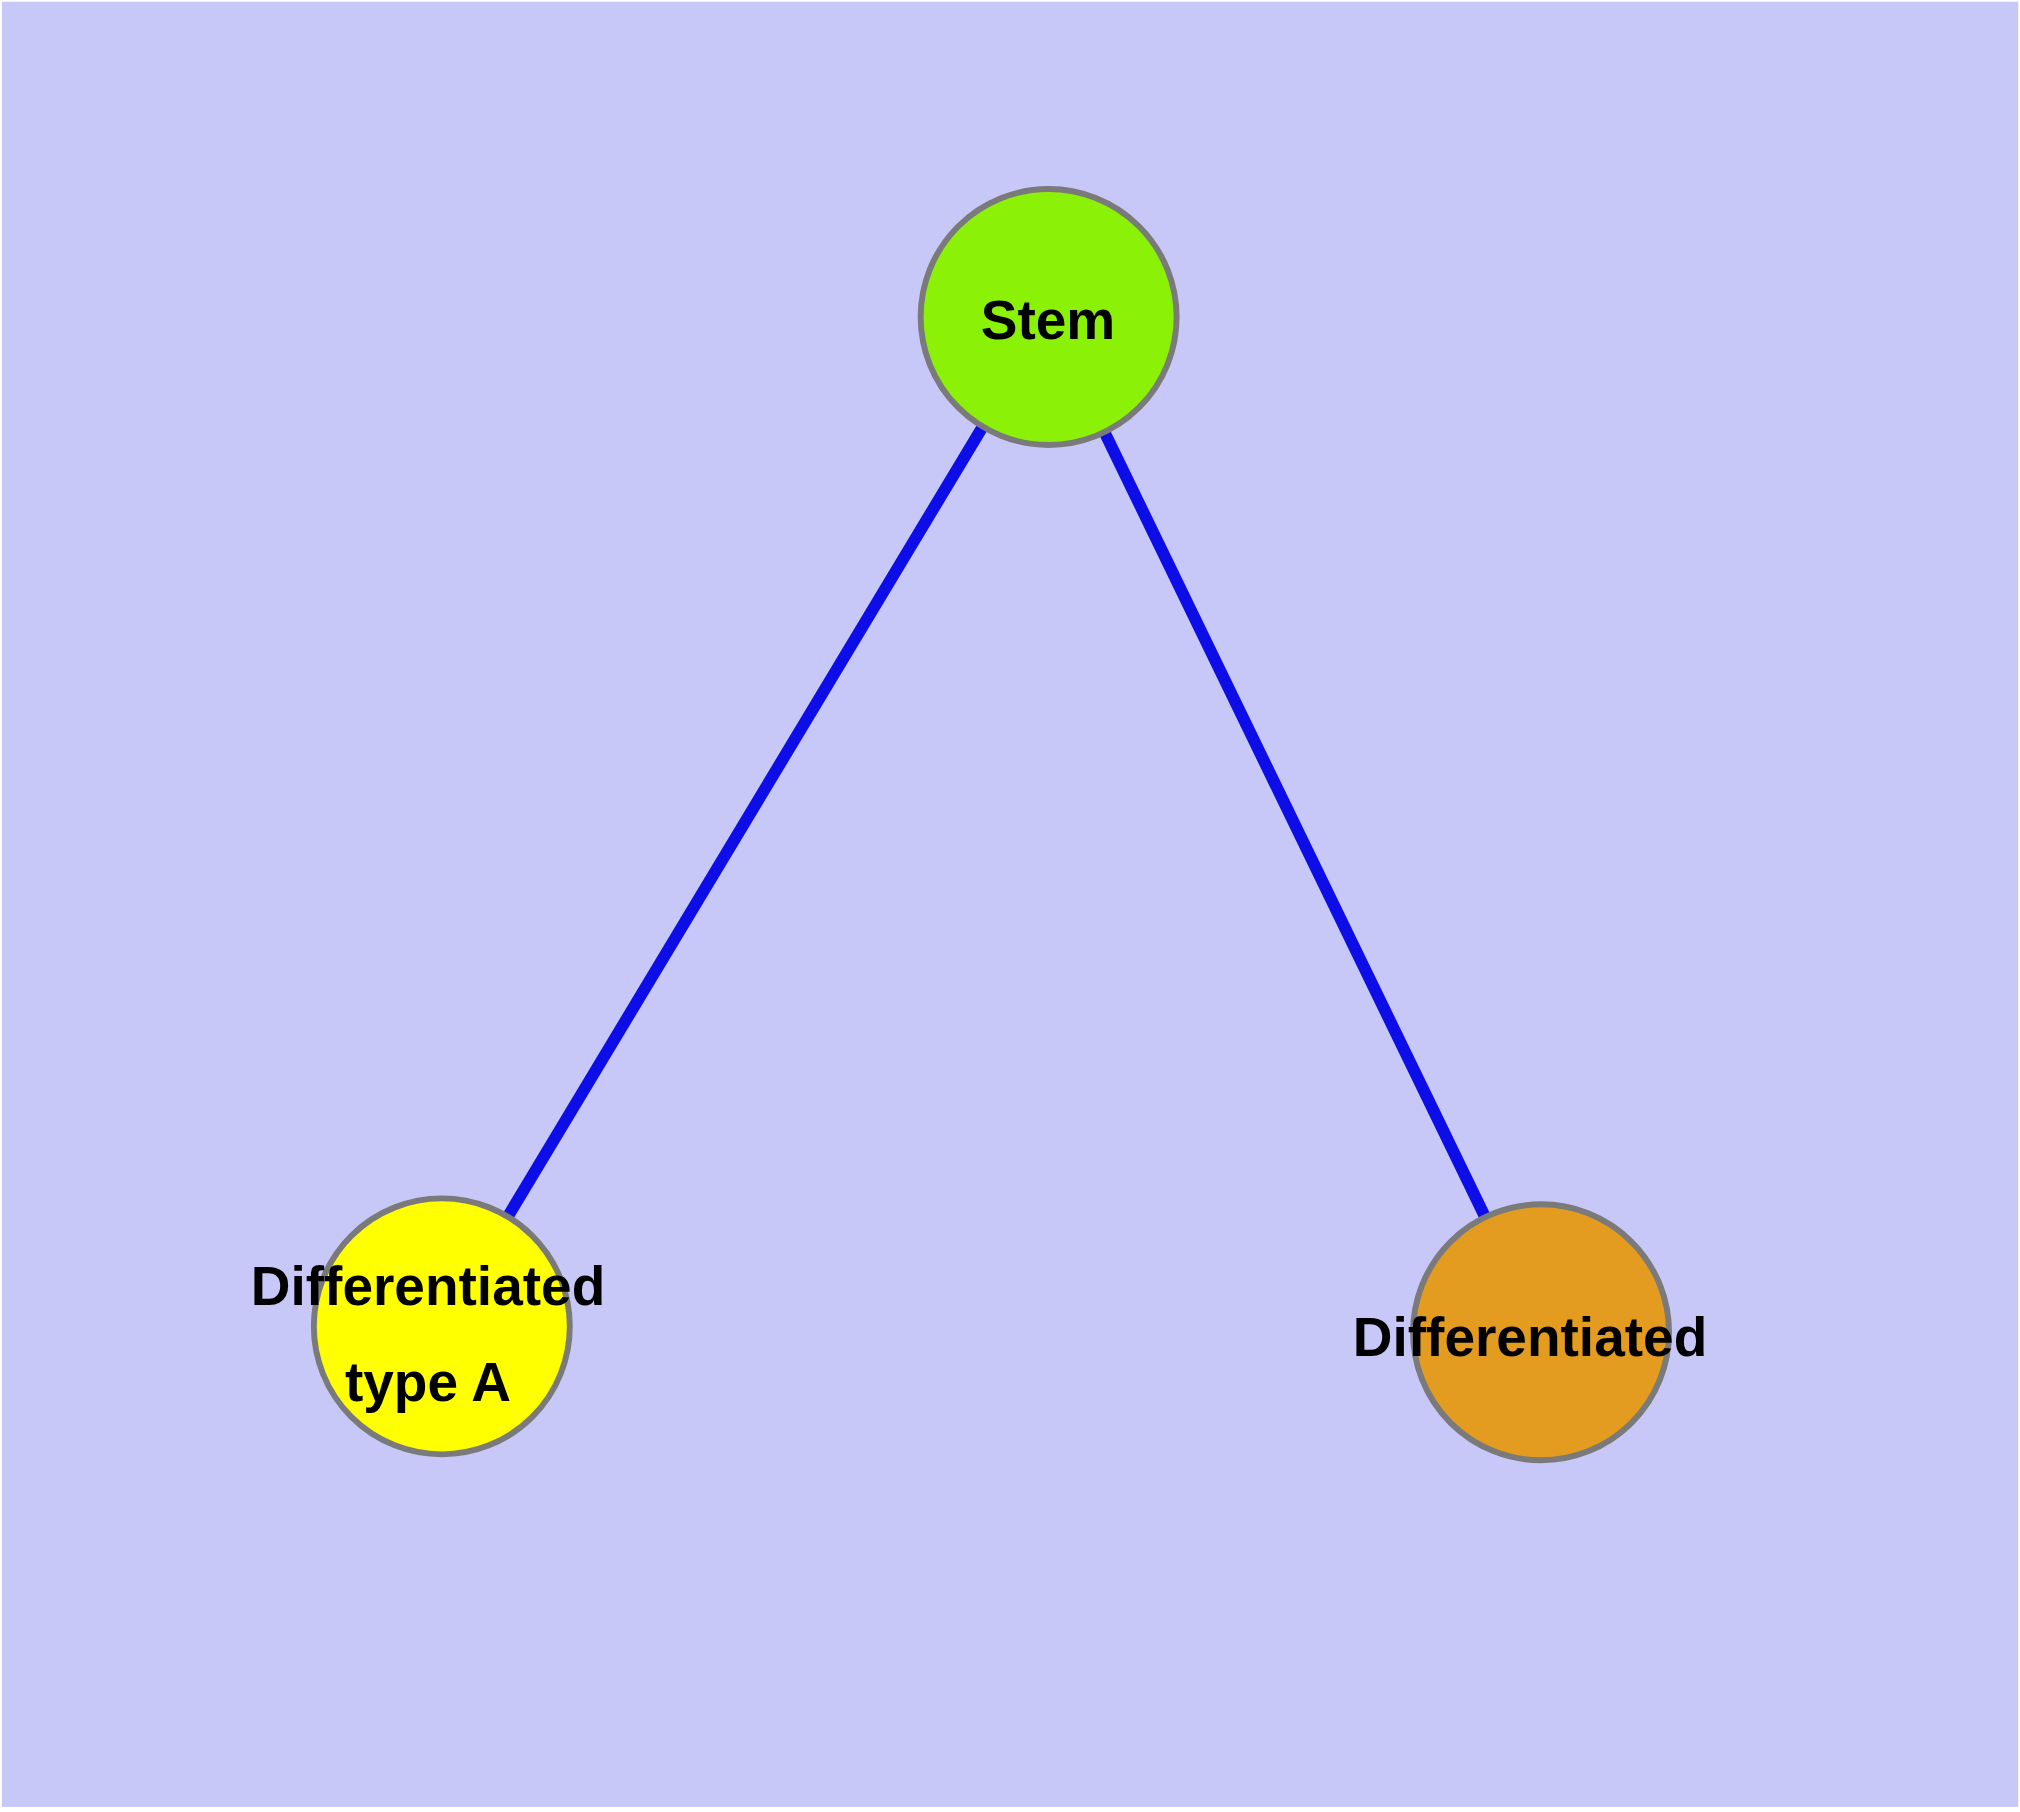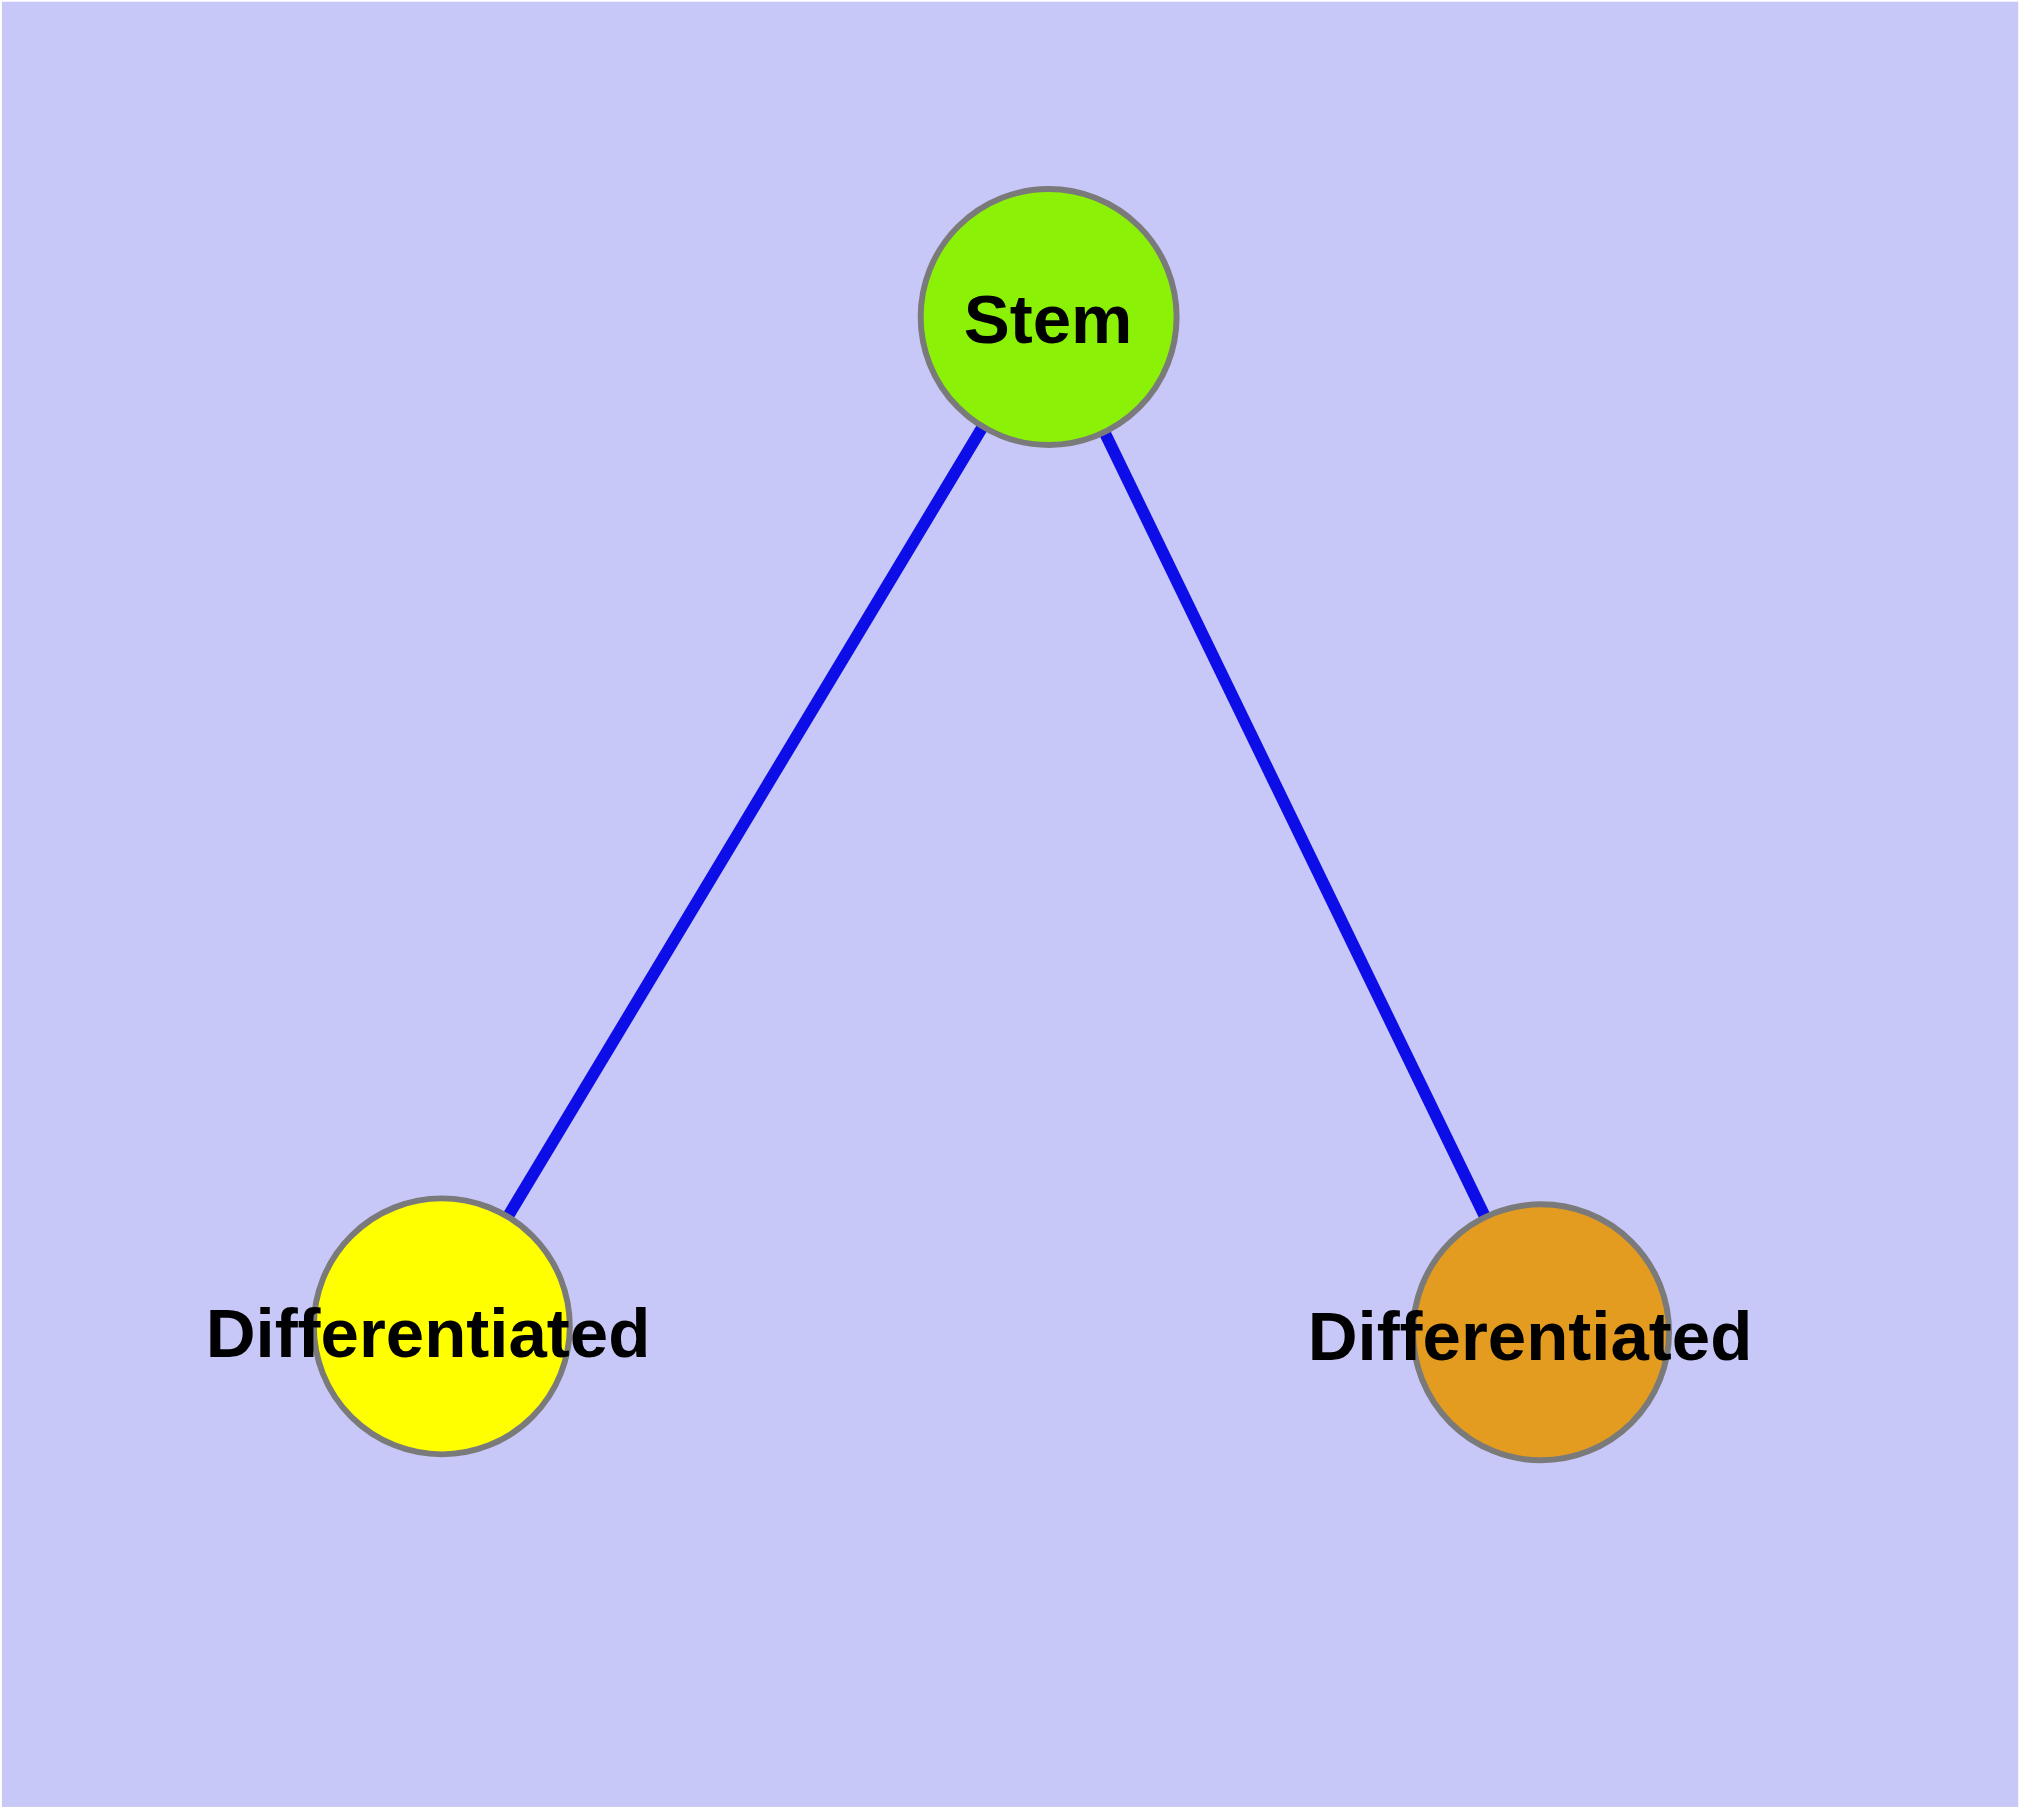--- a/index.html
+++ b/index.html
@@ -29,21 +29,21 @@
   }
   svg.graph circle {
     stroke: #7A7A7A;
     stroke-width: 7px;
   }
   .node-label {
     position: absolute;
     transform: translate(-50%, -50%);
     color: #000000;
     font-weight: 700;
-    font-size: 69px;
+    font-size: 55px;
     line-height: 96px;
     text-align: center;
     white-space: nowrap;
     letter-spacing: 0;
   }
   .node-label span {
     display: block;
   }
 </style>
 </head>
@@ -60,20 +60,21 @@
 
     <circle cx="1237" cy="374" r="151" fill="#8BF207"></circle>
     <circle cx="521" cy="1565" r="151" fill="#FFFF00"></circle>
     <circle cx="1818" cy="1572" r="151" fill="#E49C20"></circle>
   </svg>
 
   <div class="node-label" style="left:1048px; top:320px;">Stem</div>
 
   <div class="node-label" style="left:428px; top:1334px;">
     <span>Differentiated</span>
+    <span>type A</span>
   </div>
 
   <div class="node-label" style="left:1530px; top:1337px;">
     <span>Differentiated</span>
   </div>
 
 </div>
 
 
 </body></html>

